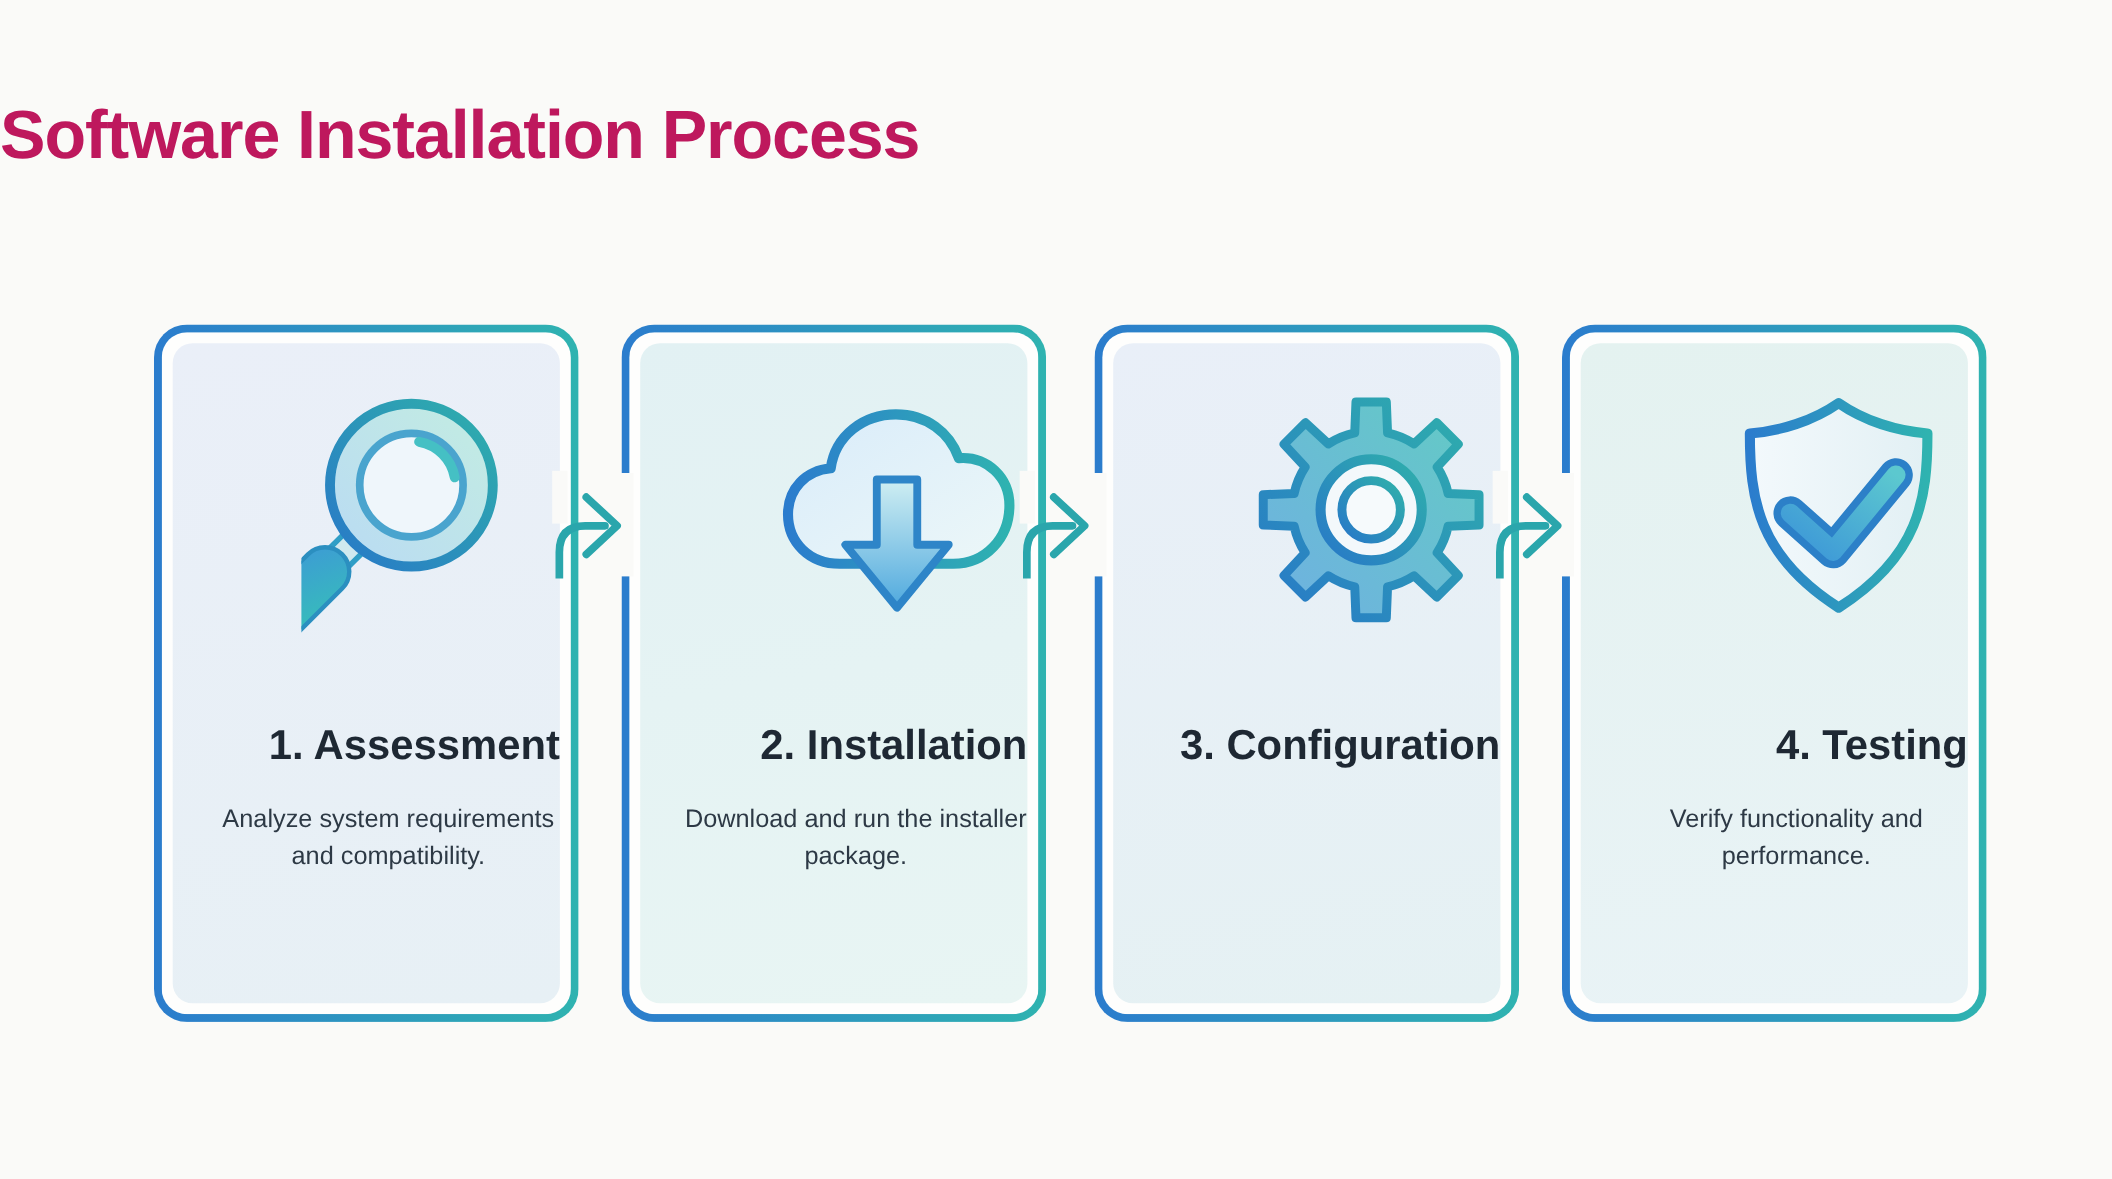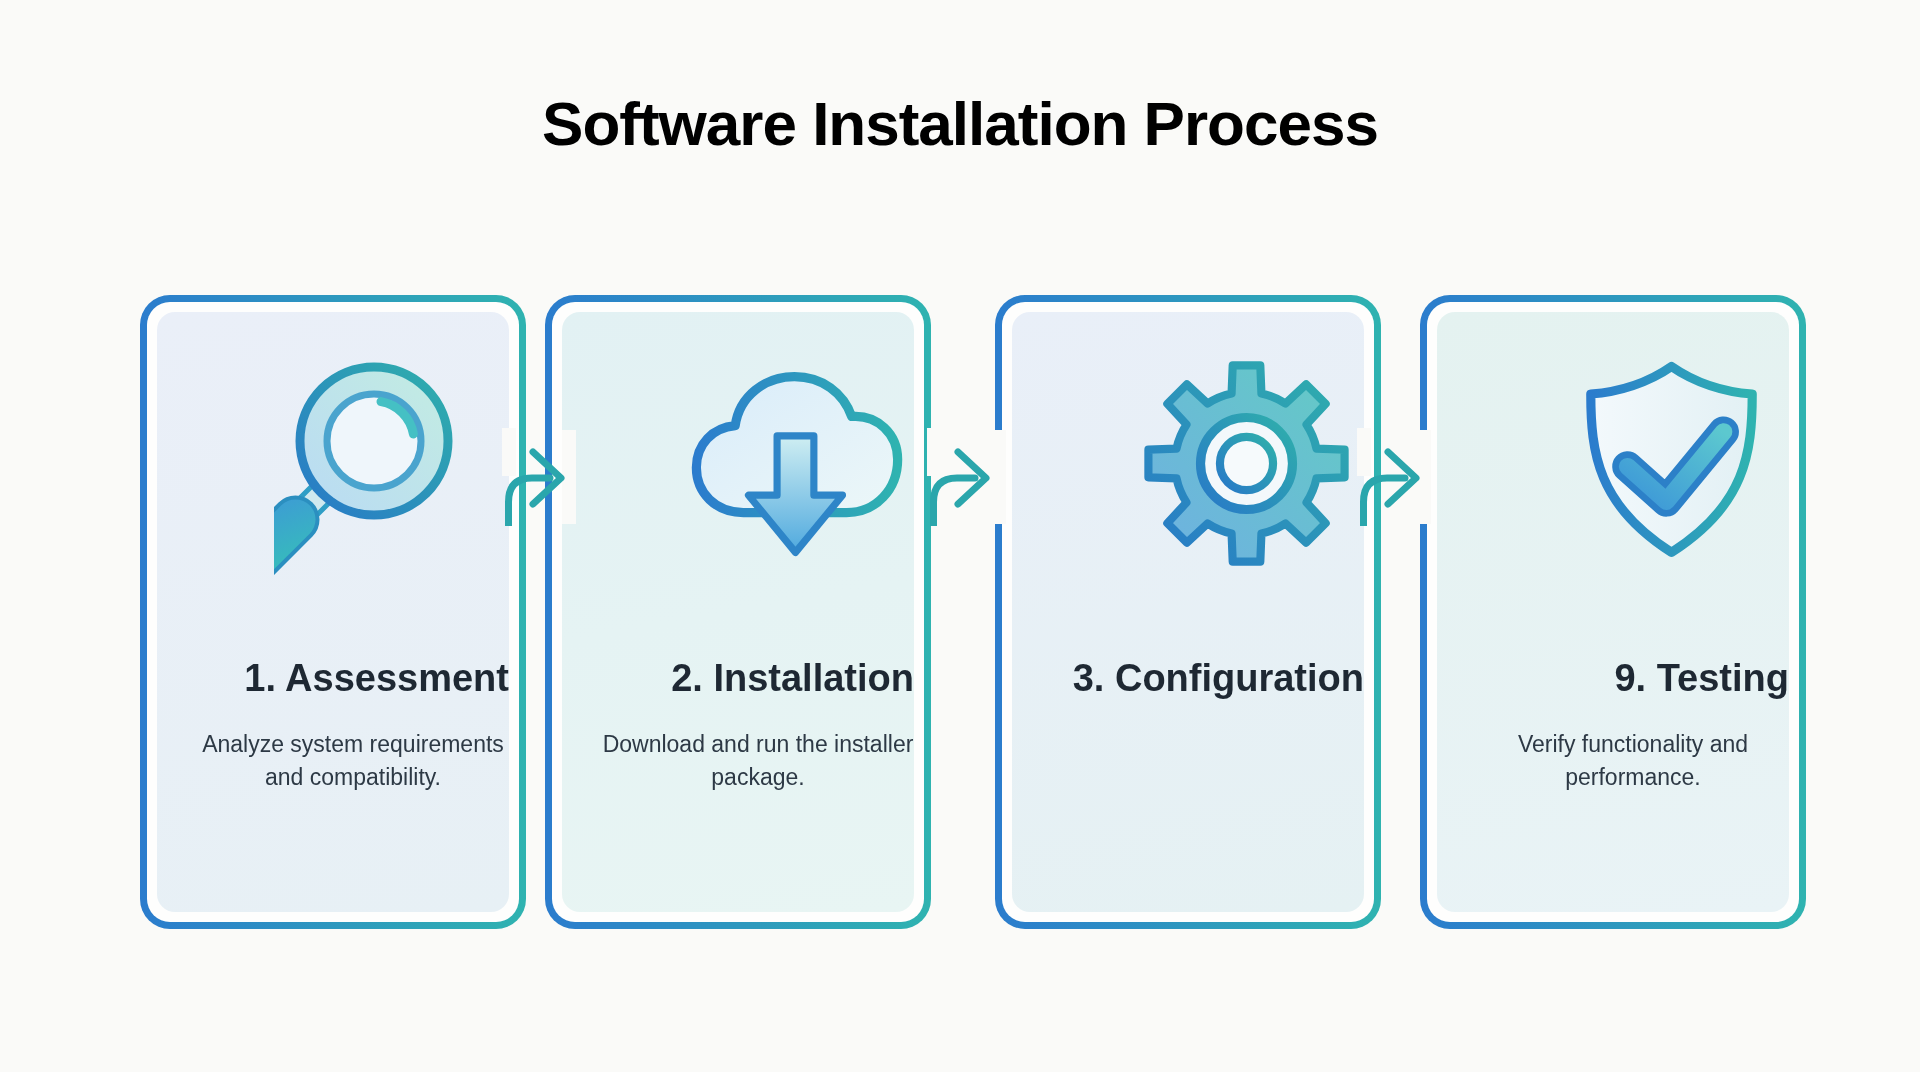--- a/index.html
+++ b/index.html
@@ -3,22 +3,22 @@
 <meta charset="utf-8">
 <style>
   html,body{margin:0;padding:0;background:#fafaf8;}
   .stage{
     position:relative;width:1920px;height:1072px;overflow:hidden;
     background:#fafaf8;
     font-family:"Liberation Sans","DejaVu Sans",sans-serif;
   }
   .main-title{
     position:absolute;left:0;top:88px;width:1920px;
-    text-align:center;font-size:62px;font-weight:bold;
-    letter-spacing:-1px;color:#000000;
+    text-align:left;font-size:62px;font-weight:bold;
+    letter-spacing:-1px;color:#be185d;
   }
   .card{
     position:absolute;top:295px;width:372px;height:620px;
     border:7px solid transparent;border-radius:30px;
     background:linear-gradient(#fefefd,#fefefd) padding-box,
                linear-gradient(to right,#2b7ccd,#2fb3b0) border-box;
   }
   .card-fill{
     position:absolute;left:10px;top:10px;right:10px;bottom:10px;
     border-radius:18px;
@@ -101,21 +101,21 @@
         <circle cx="100" cy="95" r="60" fill="none" stroke="url(#ringBand)" stroke-width="20"></circle>
         <circle cx="100" cy="95" r="74" fill="none" stroke="url(#strokeGradD)" stroke-width="9"></circle>
         <circle cx="100" cy="95" r="47" fill="none" stroke="#4aa4ce" stroke-width="7"></circle>
         <path d="M 107 55.6 A 40 40 0 0 1 139.4 88" fill="none" stroke="#45c0c4" stroke-width="9" stroke-linecap="round"></path>
       </svg>
       <div class="step-title">1. Assessment</div>
       <div class="step-desc">Analyze system requirements and compatibility.</div>
     </div>
   </div>
 
-  <div class="card" style="left:545px">
+  <div class="card" style="left:565px">
     <div class="card-fill fill-b">
       <svg class="icon-box" viewBox="0 0 230 230">
         <path d="M 63 163 C 36 163 17 144 17 119 C 17 96 33 80 55 78 C 59 49 84 30 113 30 C 140 30 161 46 169 69 C 194 67 214 86 214 111 C 214 140 193 163 164 163 Z" fill="url(#cloudFill)" stroke="url(#strokeGradH)" stroke-width="9" stroke-linejoin="round"></path>
         <path d="M 96 88 L 132 88 L 132 146 L 160 146 L 114 202 L 68 146 L 96 146 Z" fill="url(#dlArrowFill)" stroke="#2e85c8" stroke-width="7" stroke-linejoin="round"></path>
       </svg>
       <div class="step-title">2. Installation</div>
       <div class="step-desc">Download and run the installer package.</div>
     </div>
   </div>
 
@@ -130,21 +130,21 @@
     </div>
   </div>
 
   <div class="card" style="left:1420px">
     <div class="card-fill fill-d">
       <svg class="icon-box" viewBox="0 0 230 230">
         <path d="M 115 20 C 138 36 167 45 194 47 C 194 105 187 156 115 202 C 43 156 36 105 36 47 C 63 45 92 36 115 20 Z" fill="url(#shieldFill)" stroke="url(#strokeGradH)" stroke-width="9" stroke-linejoin="round"></path>
         <path d="M 72 118 L 110 152 L 166 84" fill="none" stroke="#2c80c8" stroke-width="30" stroke-linecap="round" stroke-linejoin="round"></path>
         <path d="M 72 118 L 110 152 L 166 84" fill="none" stroke="url(#checkGrad)" stroke-width="17" stroke-linecap="round" stroke-linejoin="round"></path>
       </svg>
-      <div class="step-title">9. Testing</div>
+      <div class="step-title">4. Testing</div>
       <div class="step-desc">Verify functionality and performance.</div>
     </div>
   </div>
 
   <div class="gap-mask" style="left:502px;top:428px;height:48px"></div>
   <div class="gap-mask" style="left:562px;top:430px;height:94px"></div>
   <div class="gap-mask" style="left:927px;top:428px;height:48px"></div>
   <div class="gap-mask" style="left:992px;top:430px;height:94px"></div>
   <div class="gap-mask" style="left:1357px;top:428px;height:48px"></div>
   <div class="gap-mask" style="left:1417px;top:430px;height:94px"></div>

